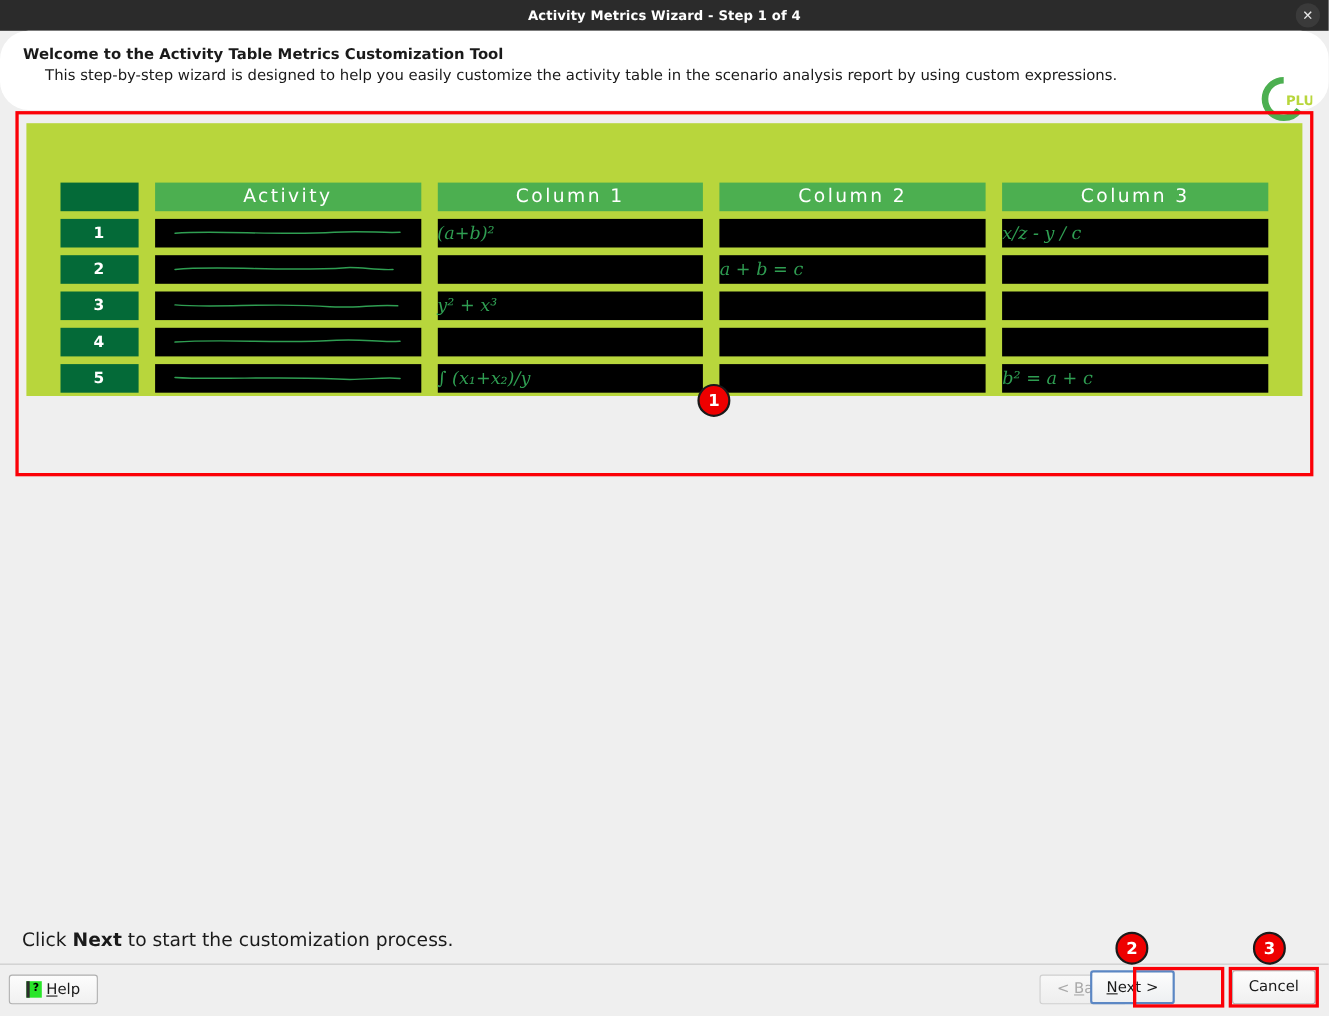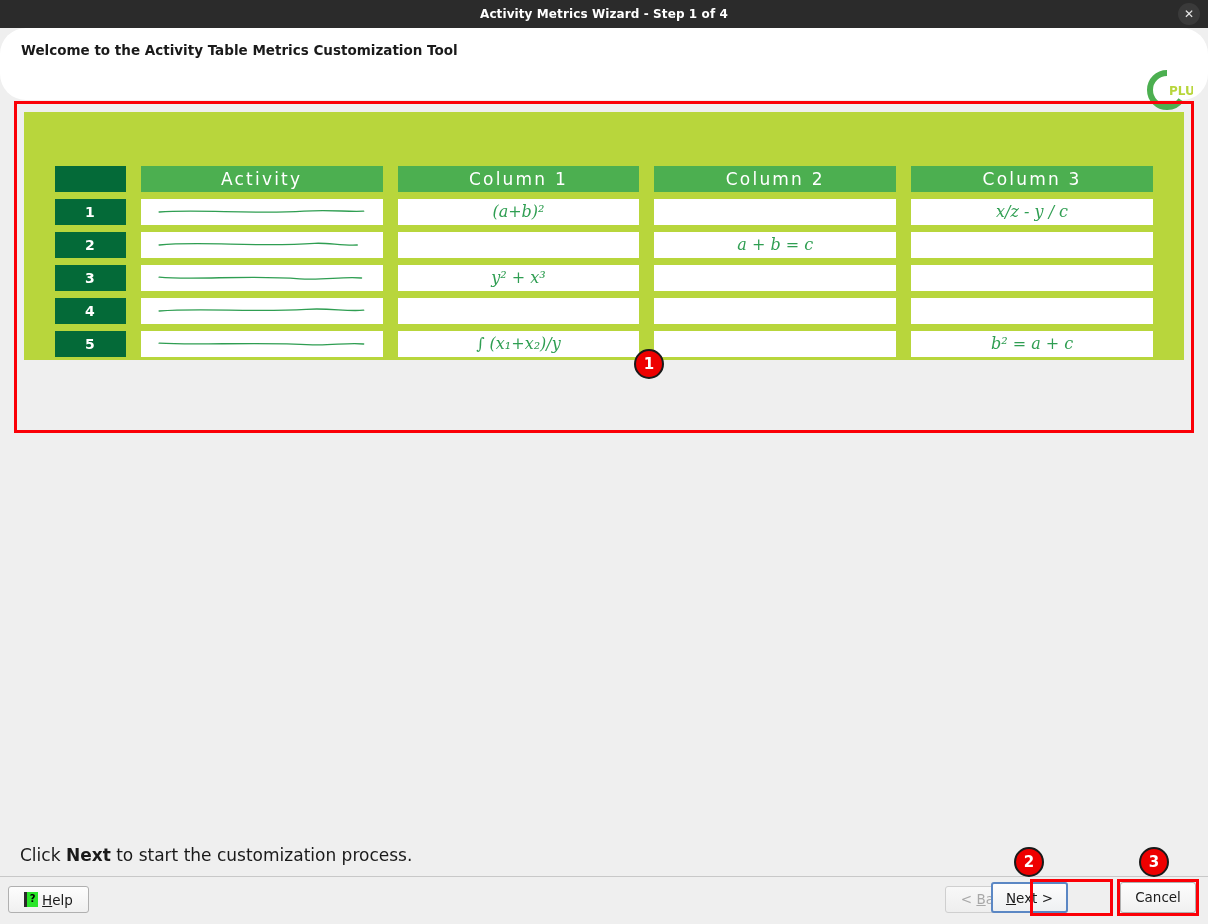--- a/index.html
+++ b/index.html
@@ -148,24 +148,23 @@
     background: #046a38;
     color: #ffffff;
     font-size: 14px;
     font-weight: bold;
     letter-spacing: 1px;
     text-align: center;
     vertical-align: middle;
     height: 24px;
   }
   .data-cell {
-    background: #ffffff;
+    background: #000000;
     height: 24px;
     vertical-align: middle;
-    text-align: center;
     position: relative;
   }
   .formula {
     color: #2f9e52;
     font-size: 16px;
     font-family: "DejaVu Serif", serif;
     font-style: italic;
     white-space: nowrap;
     line-height: 24px;
   }
@@ -252,20 +251,21 @@
 </head>
 <body>
 
 <div id="titlebar">
   <span id="titlebar-text">Activity Metrics Wizard - Step 1 of 4</span>
   <div id="close-button">✕</div>
 </div>
 
 <div id="header">
   <div id="header-title">Welcome to the Activity Table Metrics Customization Tool</div>
+  <div id="header-subtitle">This step-by-step wizard is designed to help you easily customize the activity table in the scenario analysis report by using custom expressions.</div>
   <svg id="brand-logo" viewBox="0 0 52 42">
     <path d="M26 4 A17 17 0 1 0 26 38 A17 17 0 0 0 40 31" fill="none" stroke="#4caf50" stroke-width="6"></path>
     <text x="28" y="26" font-family="DejaVu Sans, sans-serif" font-size="12" font-weight="bold" fill="#b8d63c">PLUS</text>
   </svg>
 </div>
 
 <div class="annot-box" id="annot-table"></div>
 <div class="annot-box" id="annot-next"></div>
 <div class="annot-box" id="annot-cancel"></div>
 

